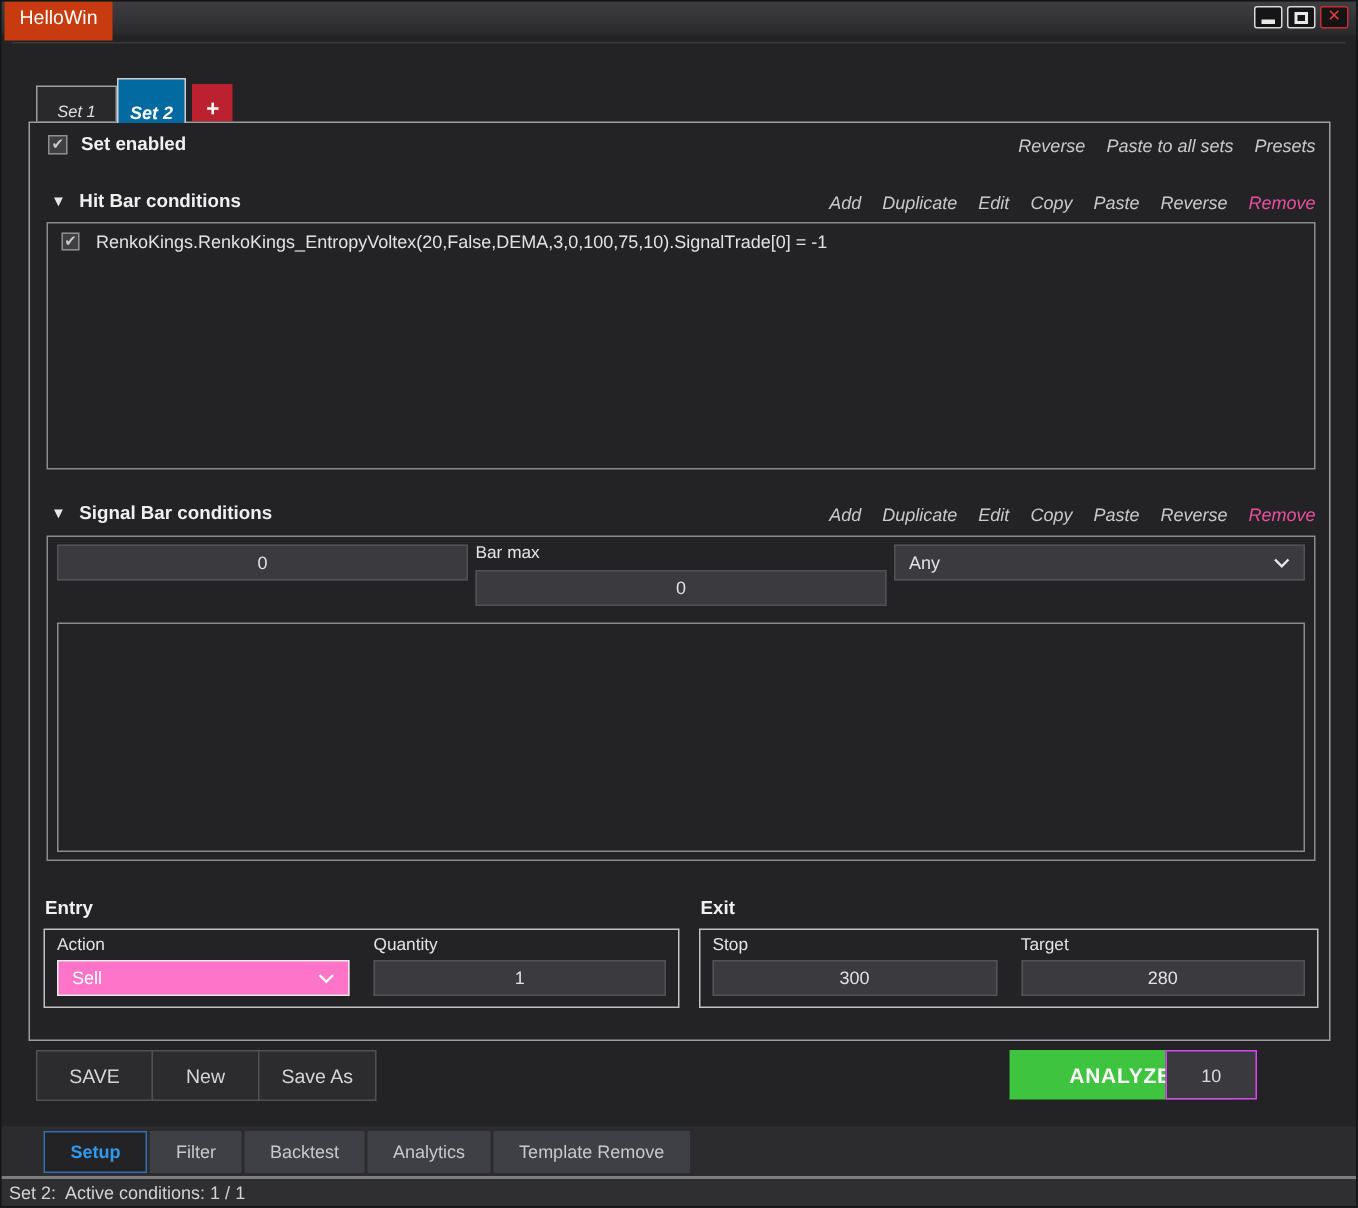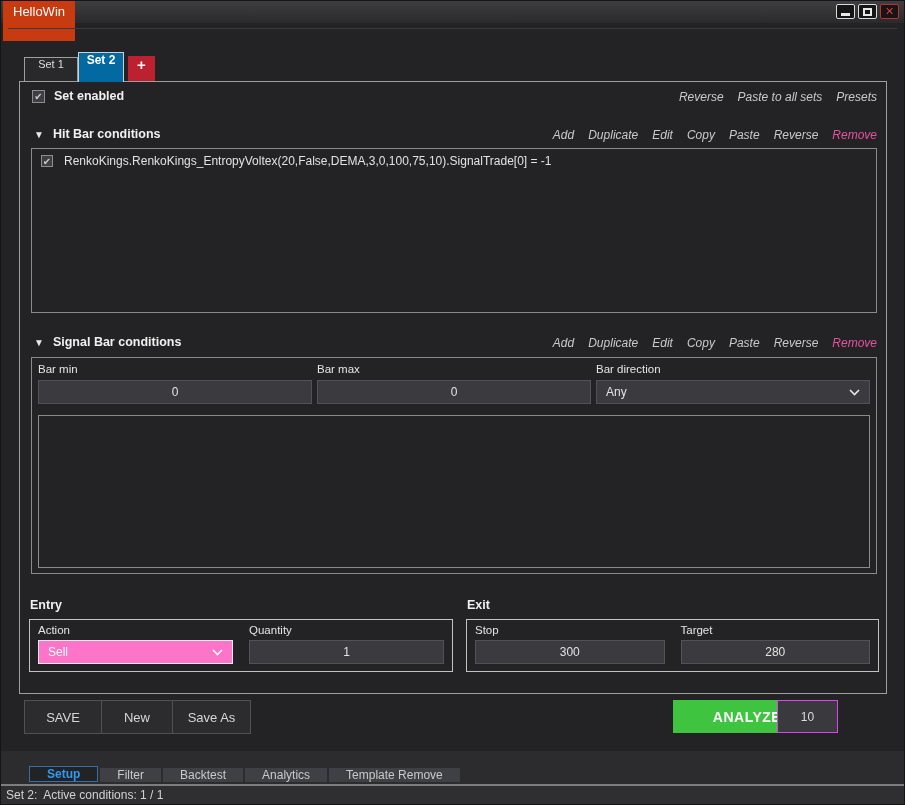--- a/index.html
+++ b/index.html
@@ -9,33 +9,33 @@
     background:#232325;
     font-family:"Liberation Sans","DejaVu Sans",sans-serif;
     color:#ddd;
     overflow:hidden;
     border:1px solid #151515;
   }
 
   
   .titlebar { position:absolute; top:0; left:0; right:0; height:22px;
     background:linear-gradient(#3e3e40,#2a2a2c); }
-  .title-label { position:absolute; left:2px; top:0; height:40px; line-height:21px;
+  .title-label { position:absolute; left:2px; top:0; height:26px; line-height:21px;
     padding:0 10px; background:#c83b10; color:#fff; font-size:13px; }
   .win-controls { position:absolute; right:5px; top:3px; display:flex; gap:3px; }
   .win-btn { width:19px; height:15px; border:1px solid #d9d9d9; border-radius:2px;
     background:#151515; display:flex; align-items:center; justify-content:center; }
   .glyph-min { width:9px; height:3px; background:#e8e8e8; margin-top:5px; }
   .glyph-max { width:9px; height:8px; border:2px solid #e8e8e8; }
   .win-btn.close { border-color:#c03030; }
   .glyph-close { color:#e23b3b; font-size:11px; font-weight:bold; line-height:11px; }
   .client-top-line { position:absolute; top:27px; left:7px; right:7px; border-top:1px solid #3a3a3c; }
 
   
-  .set-tab { position:absolute; display:flex; align-items:flex-start; justify-content:center; }
+  .set-tab { position:absolute; display:flex; align-items:flex-end; justify-content:center;font-style:italic; }
   .tab-set1 { left:23px; top:56px; width:54px; height:25px; border:1px solid #9e9e9e;
     background:#29292b; font-size:11px; color:#ddd; }
   .tab-set2 { left:77px; top:51px; width:46px; height:30px; z-index:3;
     border:1px solid #cfcfcf; border-bottom:none; background:#0369a1;
     font-size:12px; font-weight:bold; color:#fff; }
   .tab-add { left:127px; top:55px; width:27px; height:25px; background:#bc2130;
     color:#fff; font-size:15px; font-weight:bold; }
 
   
   .panel { position:absolute; left:18px; top:80px; width:868px; height:613px;
@@ -94,21 +94,21 @@
   .b-save   { left:23px;  top:699px; width:78px; height:34px; }
   .b-new    { left:100px; top:699px; width:72px; height:34px; }
   .b-saveas { left:171px; top:699px; width:79px; height:34px; }
   .analyze { left:672px; top:699px; width:148px; height:33px; background:#3ec43e;
     color:#fff; font-weight:bold; font-size:14px; letter-spacing:0.5px; border:none; }
   .count-box { left:776px; top:699px; width:61px; height:33px; background:#3a3a3e;
     border:1px solid #d946ef; color:#dcdcdc; font-size:12px; }
 
   
   .bottom-strip { position:absolute; top:750px; left:0; right:0; height:33px; background:#2c2c2f; }
-  .bottom-tabs { position:absolute; left:28px; top:3px; display:flex; gap:2px; height:28px;align-items:flex-end; }
+  .bottom-tabs { position:absolute; left:28px; top:3px; display:flex; gap:2px; height:28px; }
   .btab { padding:0 17px; background:#3e4045; color:#c9c9c9; font-size:12px;
     display:flex; align-items:center; }
   .btab.active { background:#232325; color:#2f9af0; border:1px solid #3170ad; font-weight:bold; }
   .statusbar { position:absolute; top:783px; left:0; right:0; height:22px; background:#2f2f32;
     border-top:2px solid #7d7d80; font-size:12px; color:#d2d2d2; line-height:19px;
     padding-left:5px; white-space:pre; }
 
   .chev { flex:0 0 auto; }
 </style>
 </head>
@@ -181,29 +181,27 @@
     <span>Duplicate</span>
     <span>Edit</span>
     <span>Copy</span>
     <span>Paste</span>
     <span>Reverse</span>
     <span class="remove">Remove</span>
   </div>
   <div class="signal-box">
     <div class="field-cols">
       <div class="field-col">
-        <div class="field-label">Bar min</div>
         <div class="input">0</div>
       </div>
       <div class="field-col">
         <div class="field-label">Bar max</div>
         <div class="input">0</div>
       </div>
       <div class="field-col">
-        <div class="field-label">Bar direction</div>
         <div class="input select">
           <span>Any</span>
           <svg class="chev" width="11" height="7" viewBox="0 0 11 7">
               <path d="M1 1 L5.5 5.5 L10 1" stroke="#e8e8e8" stroke-width="1.6" fill="none"></path>
             </svg>
         </div>
       </div>
     </div>
     <div class="inner-list"></div>
   </div>

